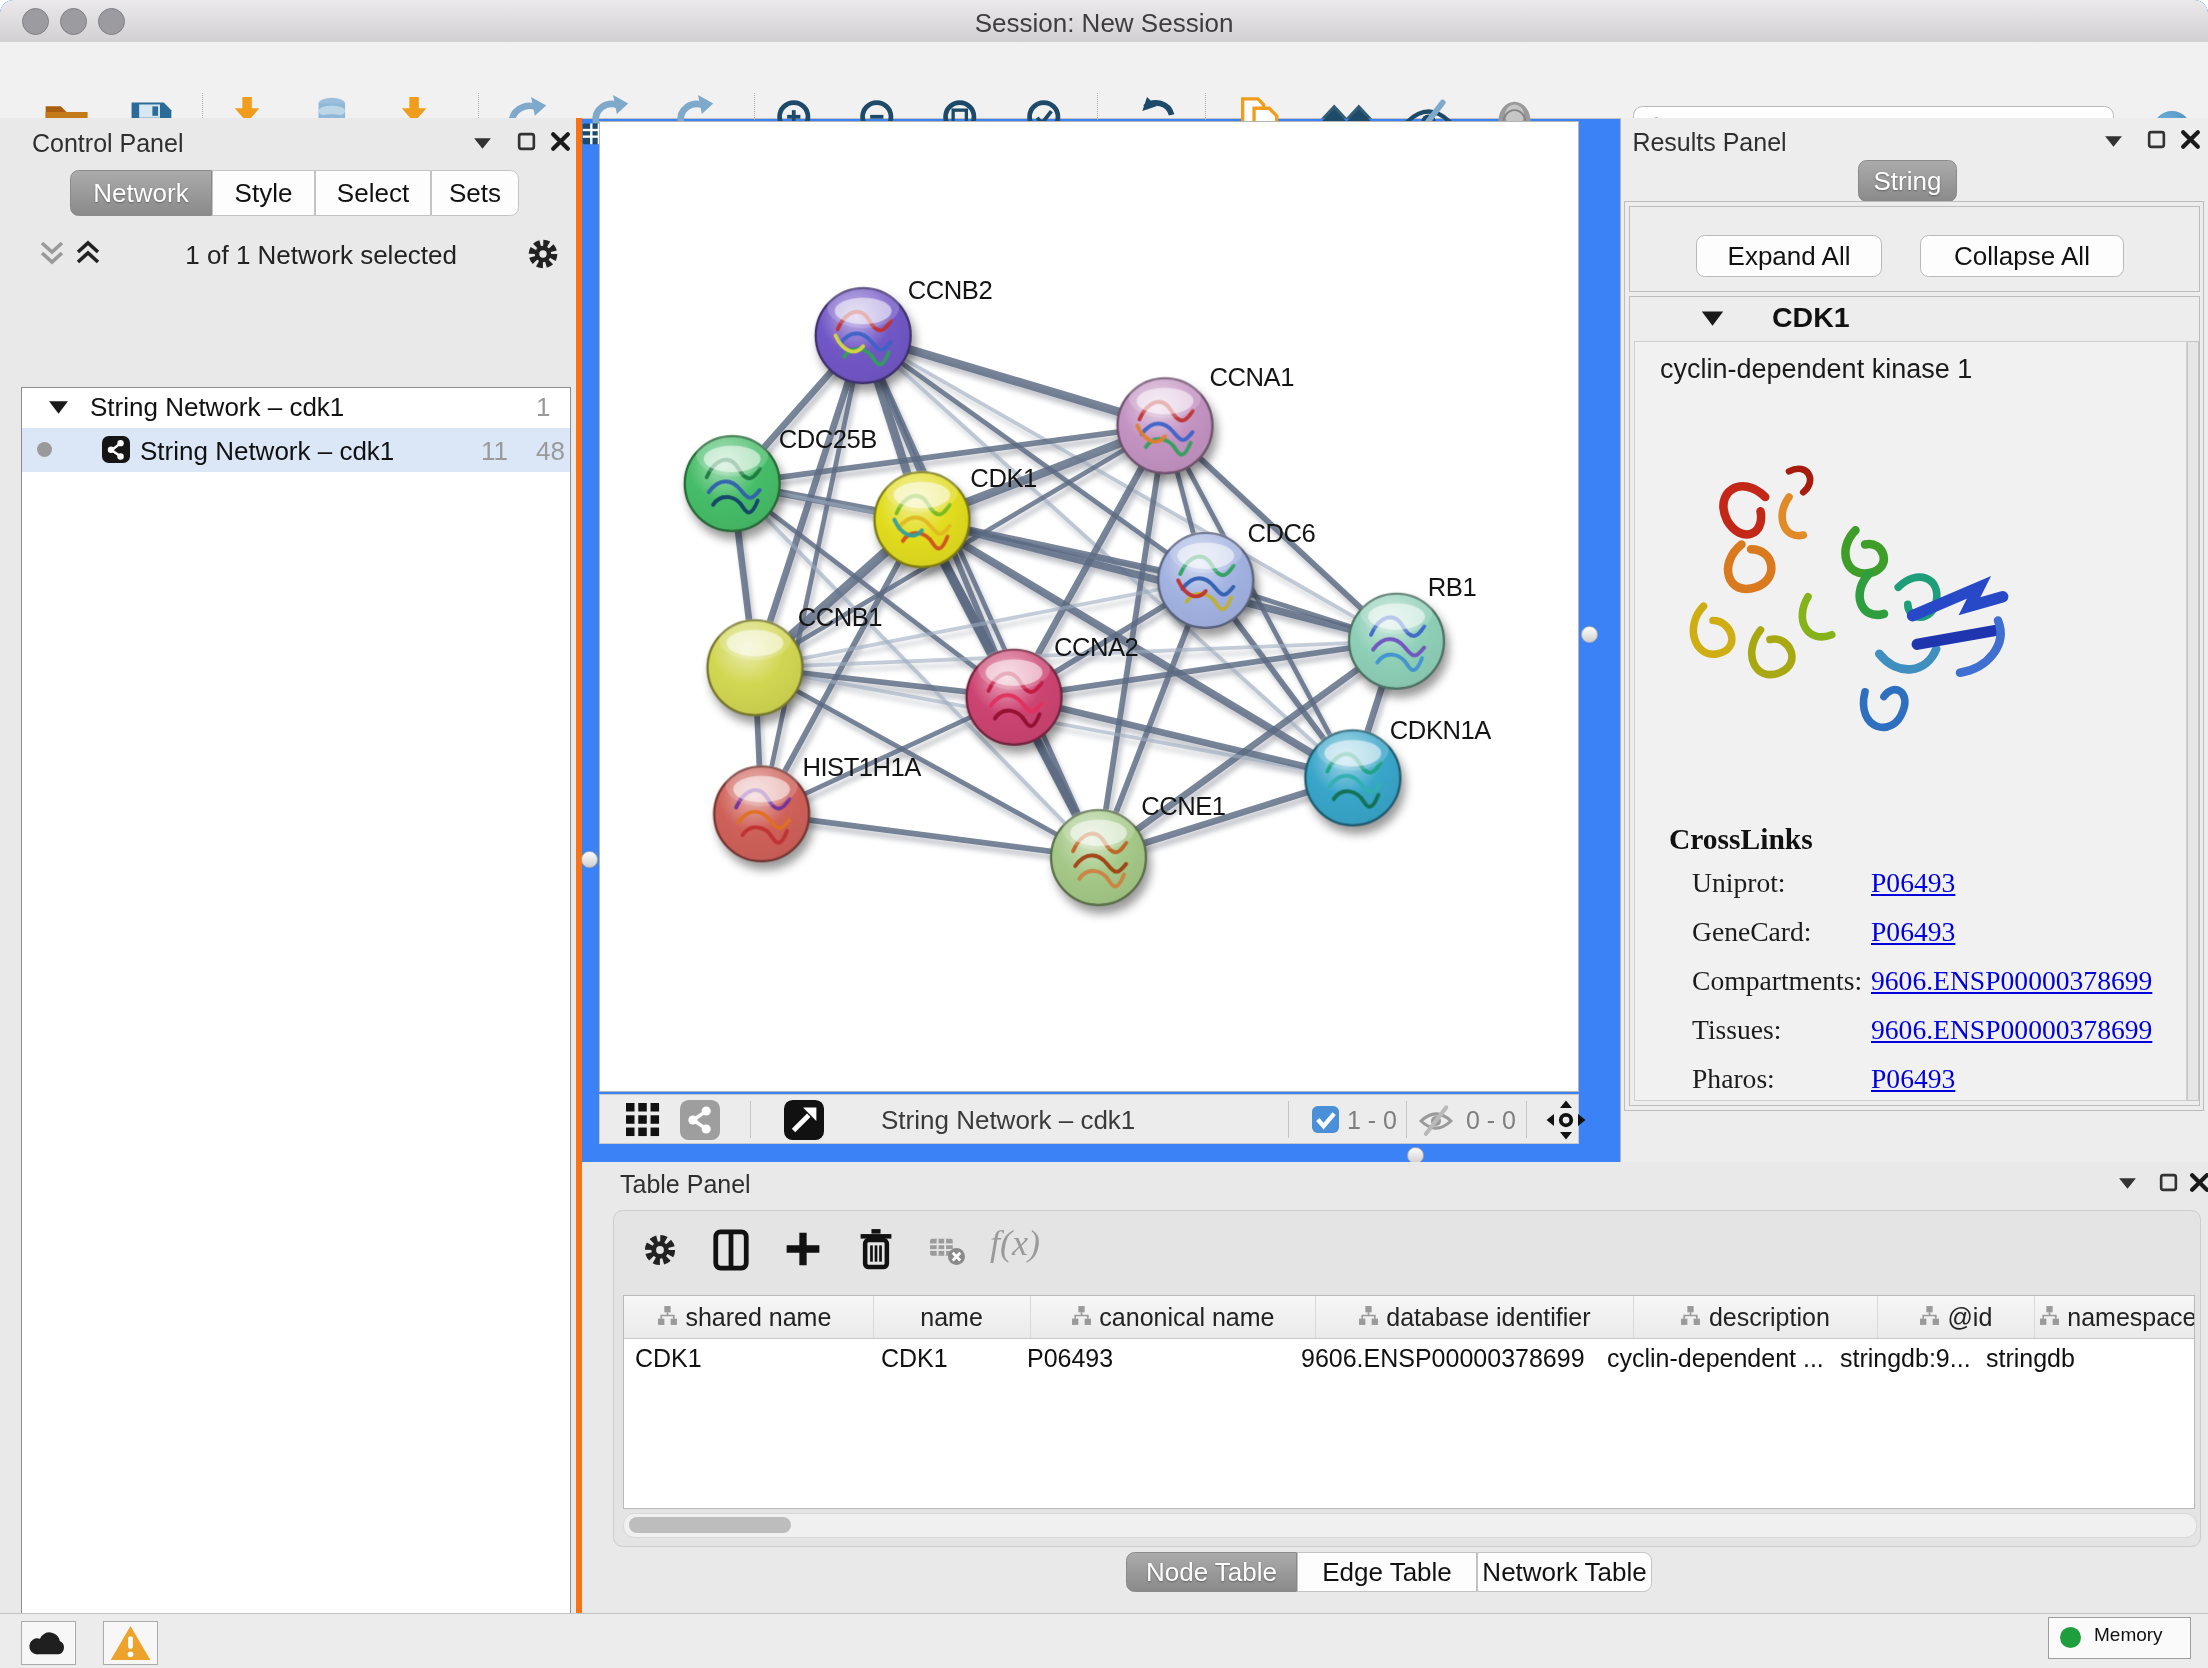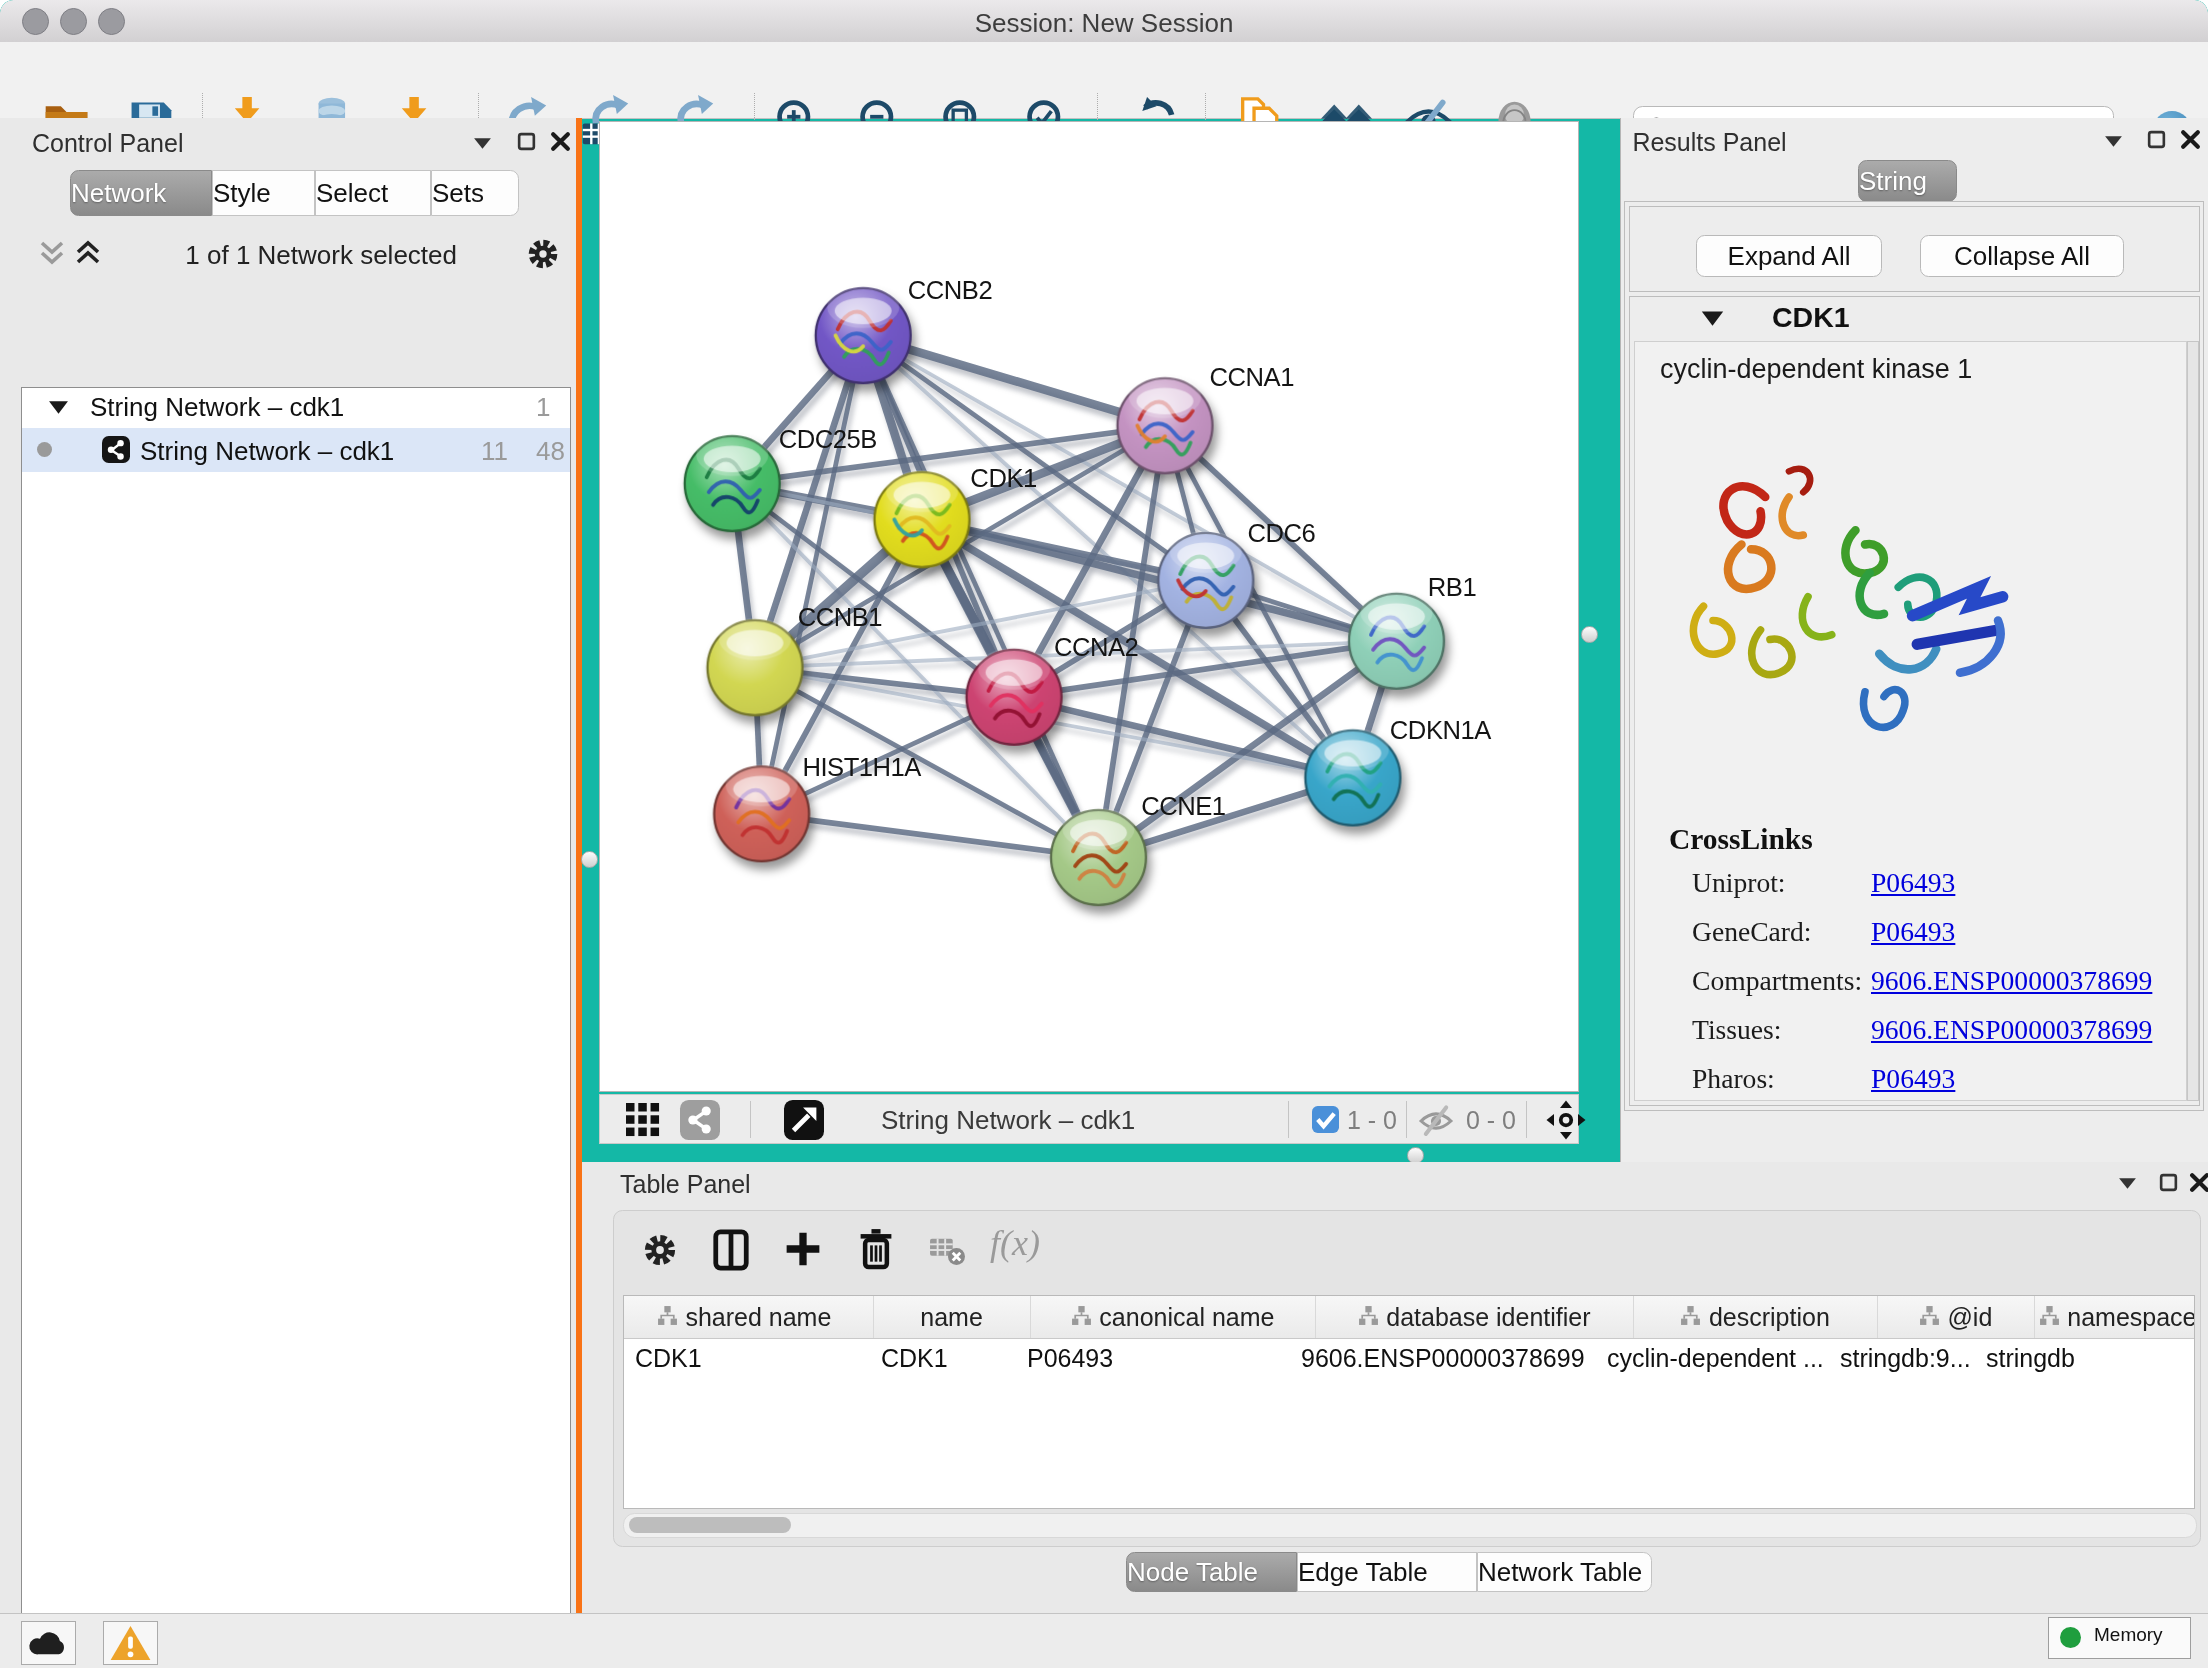--- a/index.html
+++ b/index.html
@@ -1,33 +1,33 @@
 <!DOCTYPE html>
 <html style="font-size:15px"><head>
 <meta charset="utf-8">
 <style>
   html,body{margin:0;padding:0;background:#ffffff;font-family:"Liberation Sans",sans-serif;}
-  #app{position:relative;width:2208px;height:1668px;background:#14b8a6;overflow:hidden;border-radius:13.3px 13.3px 0 0;}
+  #app{position:relative;width:2208px;height:1668px;background:#3b82f6;overflow:hidden;border-radius:13.3px 13.3px 0 0;}
   .abs{position:absolute;}
   
   .titlebar{left:0;top:0;width:2208px;height:42px;background:linear-gradient(#ebe9eb,#d2d0d2);border-bottom:1px solid #aeacae;border-radius:13.3px 13.3px 0 0;}
   .light{width:25px;height:25px;border-radius:50%;background:#9b9ba0;border:1px solid #7e7e84;top:7.6px;}
   .win-title{width:100%;text-align:center;top:7.6px;font-size:26px;color:#3d3d3d;}
   
   .toolbar{left:0;top:42px;width:2208px;height:76px;background:#f1f1f1;border-bottom:1px solid #c2c2c2;}
   .tb-icon{width:53px;height:53px;top:53px;cursor:pointer;}
   .tb-sep{top:51px;height:57px;width:0;border-left:1.9px dotted #adadad;}
   .searchbox{left:1633px;top:64px;width:479px;height:44px;background:#fff;border:1px solid #b9b9b9;border-radius:9.5px;}
   .searchbox input{position:absolute;left:49px;top:1.9px;width:418px;height:38px;border:none;outline:none;font-size:25px;background:transparent;color:#333;}
   .helpbtn{left:2153px;top:69px;width:38px;height:38px;border-radius:50%;background:radial-gradient(circle at 35% 30%,#6fb0d8,#3c83b4);color:#fff;font-weight:bold;font-size:28.5px;text-align:center;line-height:38px;cursor:pointer;}
   
   .panel-title{font-size:25px;color:#2f2f2f;}
   .ph-icon{width:21px;height:21px;cursor:pointer;}
   
-  .seg{height:46px;box-sizing:border-box;border:1px solid #c3c3c3;background:#fdfdfd;color:#111;font-size:26px;line-height:44px;cursor:pointer;}
+  .seg{height:46px;box-sizing:border-box;border:1px solid #c3c3c3;background:#fdfdfd;color:#111;font-size:26px;text-align:center;line-height:44px;cursor:pointer;}
   .seg.sel{background:linear-gradient(#ababab,#8a8a8a);color:#fff;border-color:#8a8a8a;text-shadow:0 1px 1.9px rgba(0,0,0,.35);}
   .seg.first{border-radius:8.6px 0 0 8.6px;}
   .seg.last{border-radius:0 8.6px 8.6px 0;}
   .seg.only{border-radius:8.6px;}
   
   .cpanel{left:0;top:118px;width:582px;height:1495px;background:#e9e9e9;border-right:6px solid #f97316;box-sizing:border-box;}
   .tree{left:21px;top:269px;width:550px;height:1312px;background:#fff;border:1px solid #8e8e8e;box-sizing:border-box;}
   .tree-row{left:0;width:548px;height:40px;}
   .tree-row.sel{background:#dbe6f7;height:44px;}
   .tree-label{font-size:26px;color:#111;}

